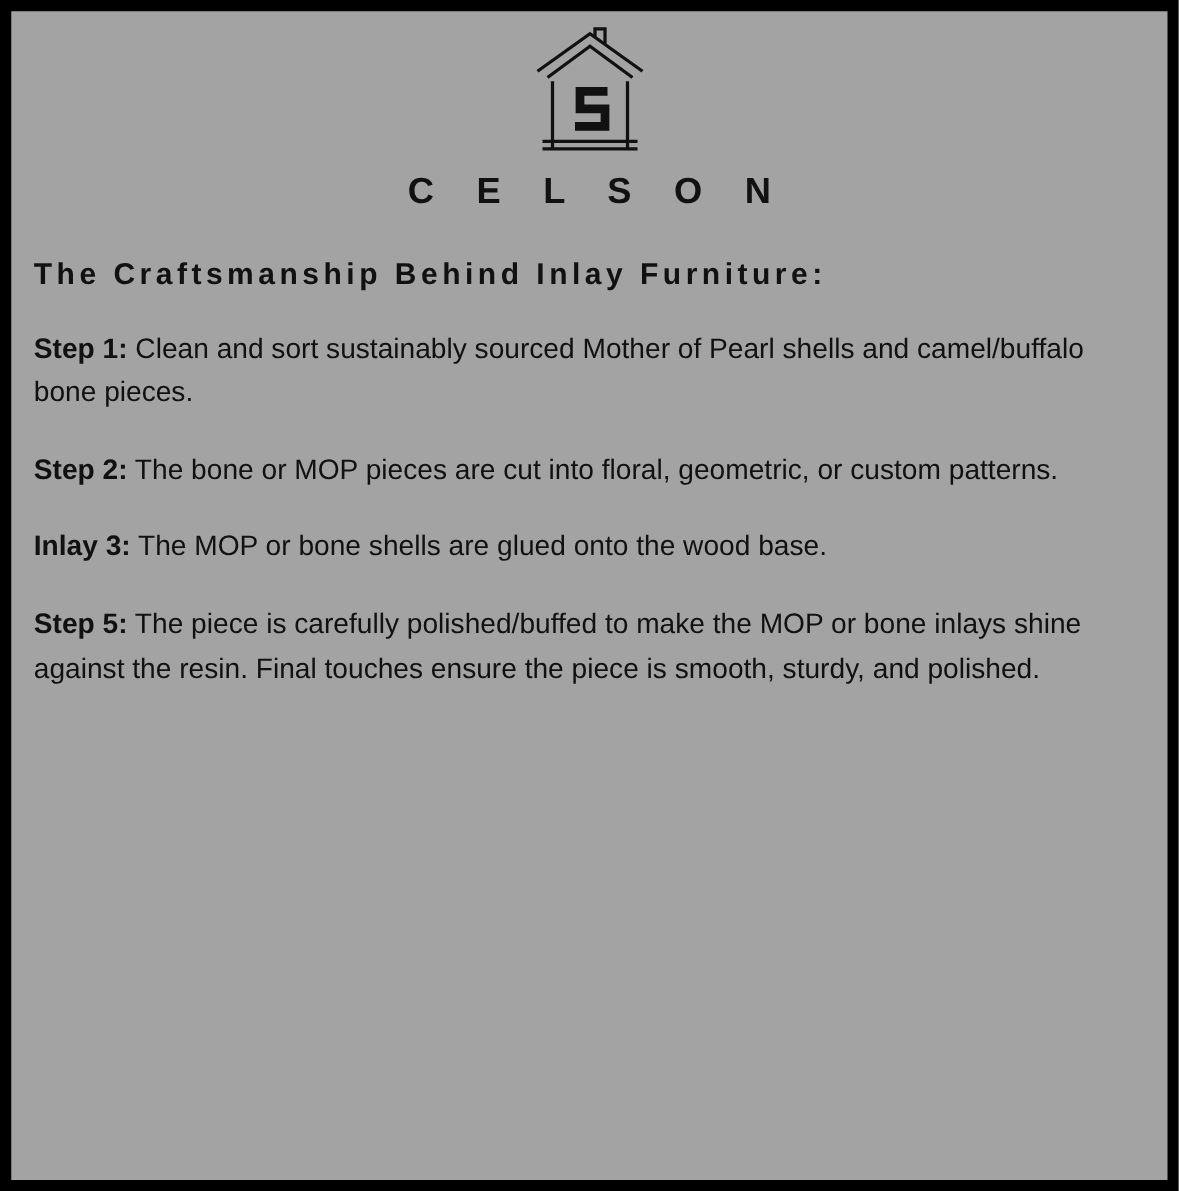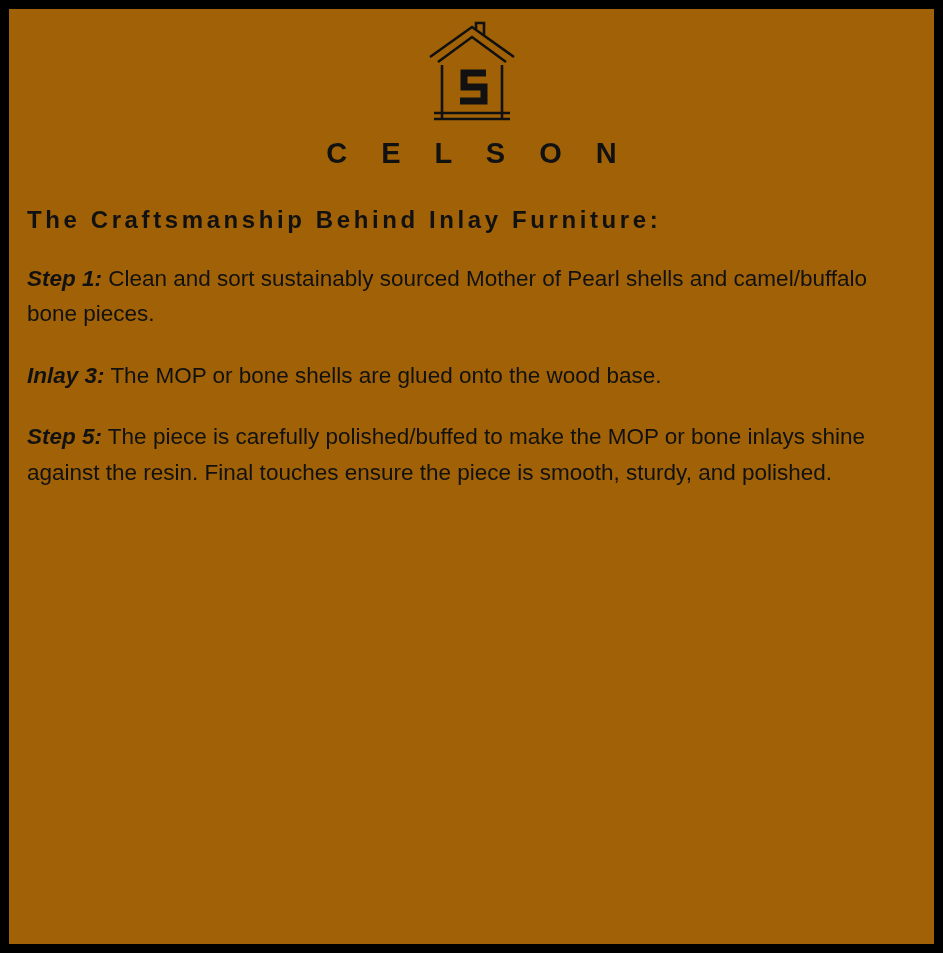--- a/index.html
+++ b/index.html
@@ -8,21 +8,21 @@
     background: #ffffff;
   }
   body {
     font-family: "Liberation Sans", sans-serif;
     color: #1a1a1a;
   }
   .page {
     width: 943px;
     height: 953px;
     box-sizing: border-box;
-    background: #a16207;
+    background: #a3a3a3;
     border: 9px solid #000000;
     position: relative;
     overflow: hidden;
   }
   .inner {
     box-sizing: border-box;
     padding: 8px 18px 10px 18px;
     height: 100%;
   }
   .brand-block {
@@ -59,21 +59,20 @@
     font-size: 22.5px;
     line-height: 1.58;
     color: #111111;
     margin: 0 0 26px 0;
   }
   .para:last-child {
     margin-bottom: 4px;
   }
   .para .step {
     font-weight: 700;
-    font-style: italic;
   }
 </style>
 </head>
 <body>
 
 <div class="page">
   <div class="inner">
 
     <div class="brand-block">
       <svg class="logo" width="96" height="104" viewBox="0 0 96 104" aria-hidden="true">
@@ -96,20 +95,23 @@
     <h1 class="doc-heading">The Craftsmanship Behind Inlay Furniture:</h1>
 
     <div class="body-copy">
 
 
       <p class="para">
         <span class="step">Step 1:</span><span> Clean and sort sustainably sourced Mother of Pearl shells and camel/buffalo bone pieces.</span>
       </p>
 
 
+      <p class="para">
+        <span class="step">Step 2:</span><span> The bone or MOP pieces are cut into floral, geometric, or custom patterns.</span>
+      </p>
 
       <p class="para">
         <span class="step">Inlay 3:</span><span> The MOP or bone shells are glued onto the wood base.</span>
       </p>
 
 
       <p class="para">
         <span class="step">Step 5:</span><span> The piece is carefully polished/buffed to make the MOP or bone inlays shine against the resin. Final touches ensure the piece is smooth, sturdy, and polished.</span>
       </p>
 

